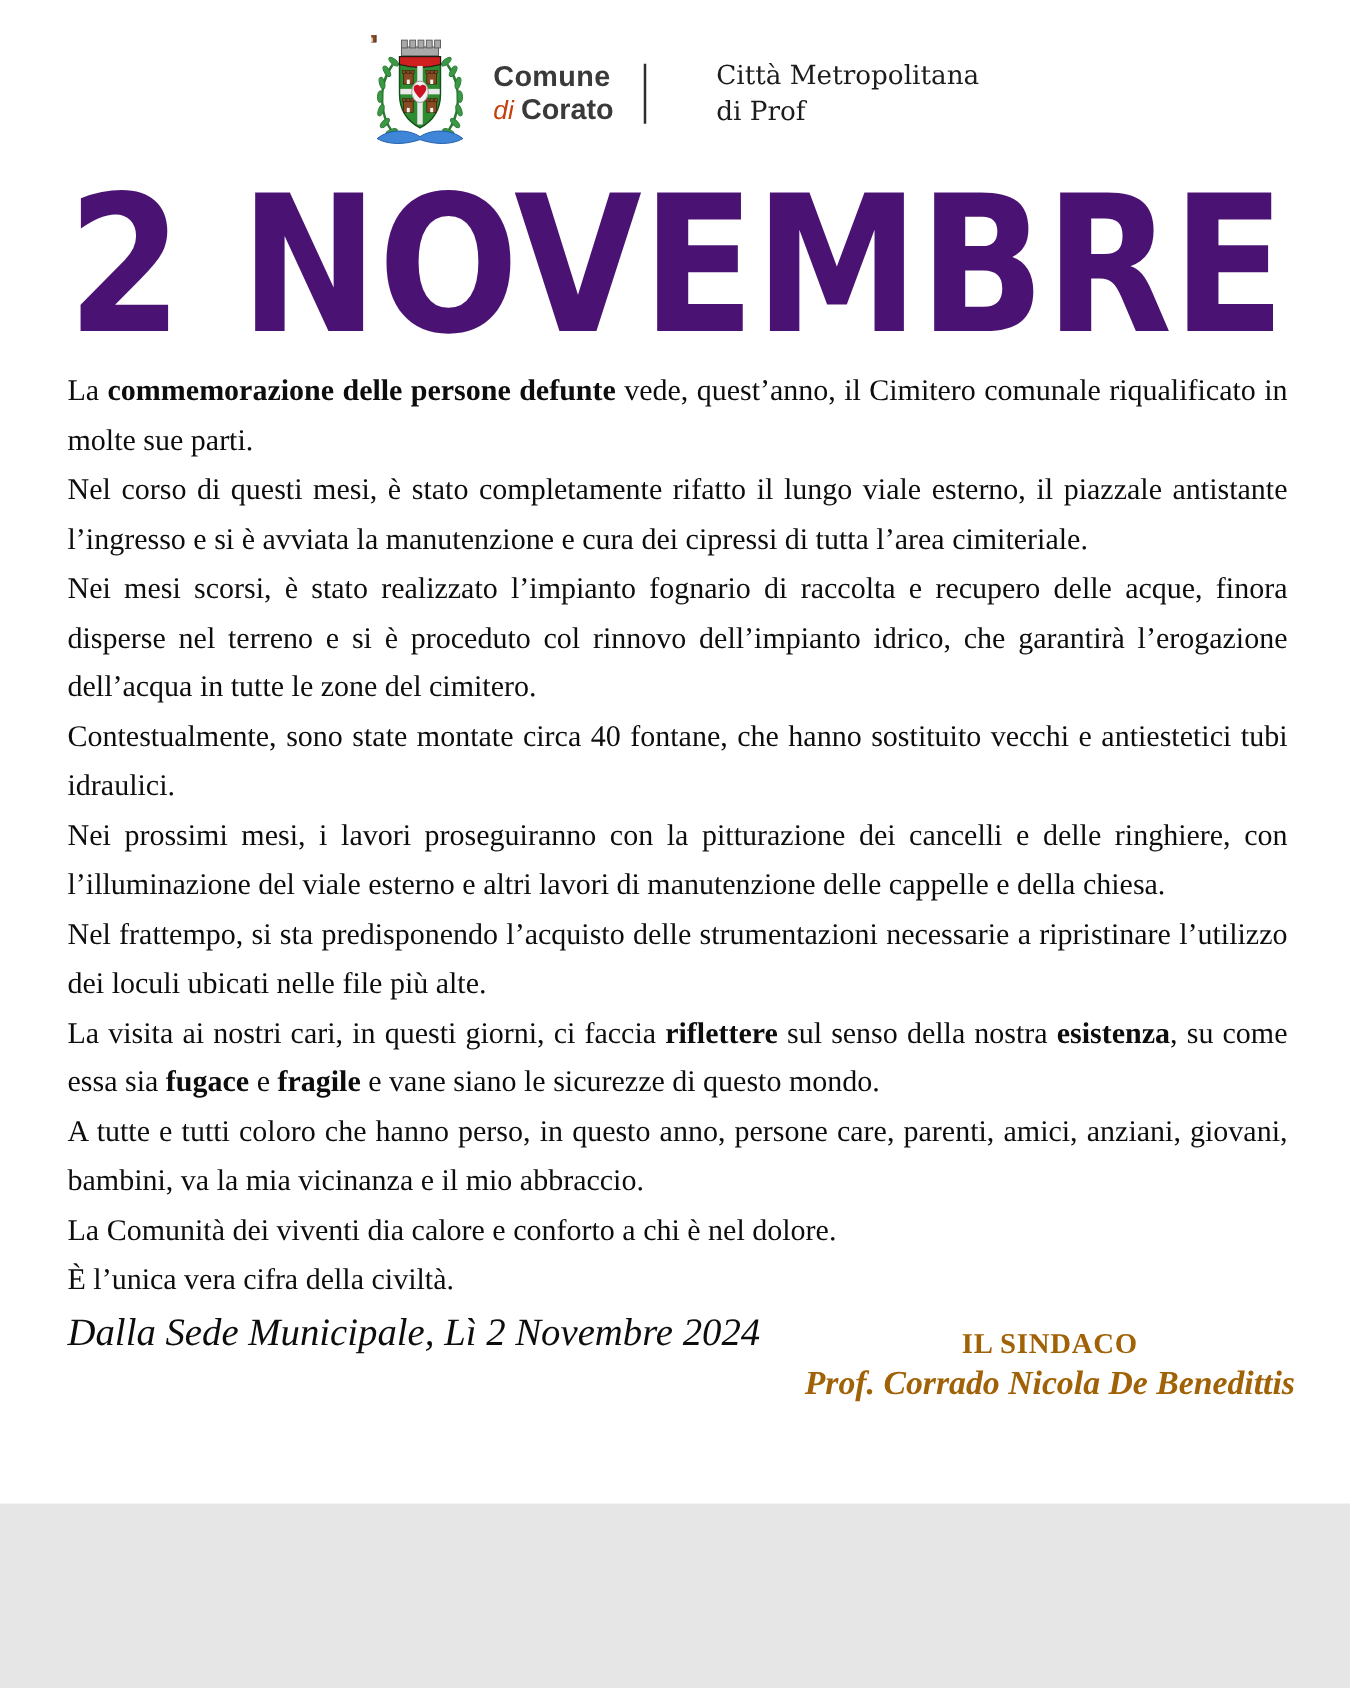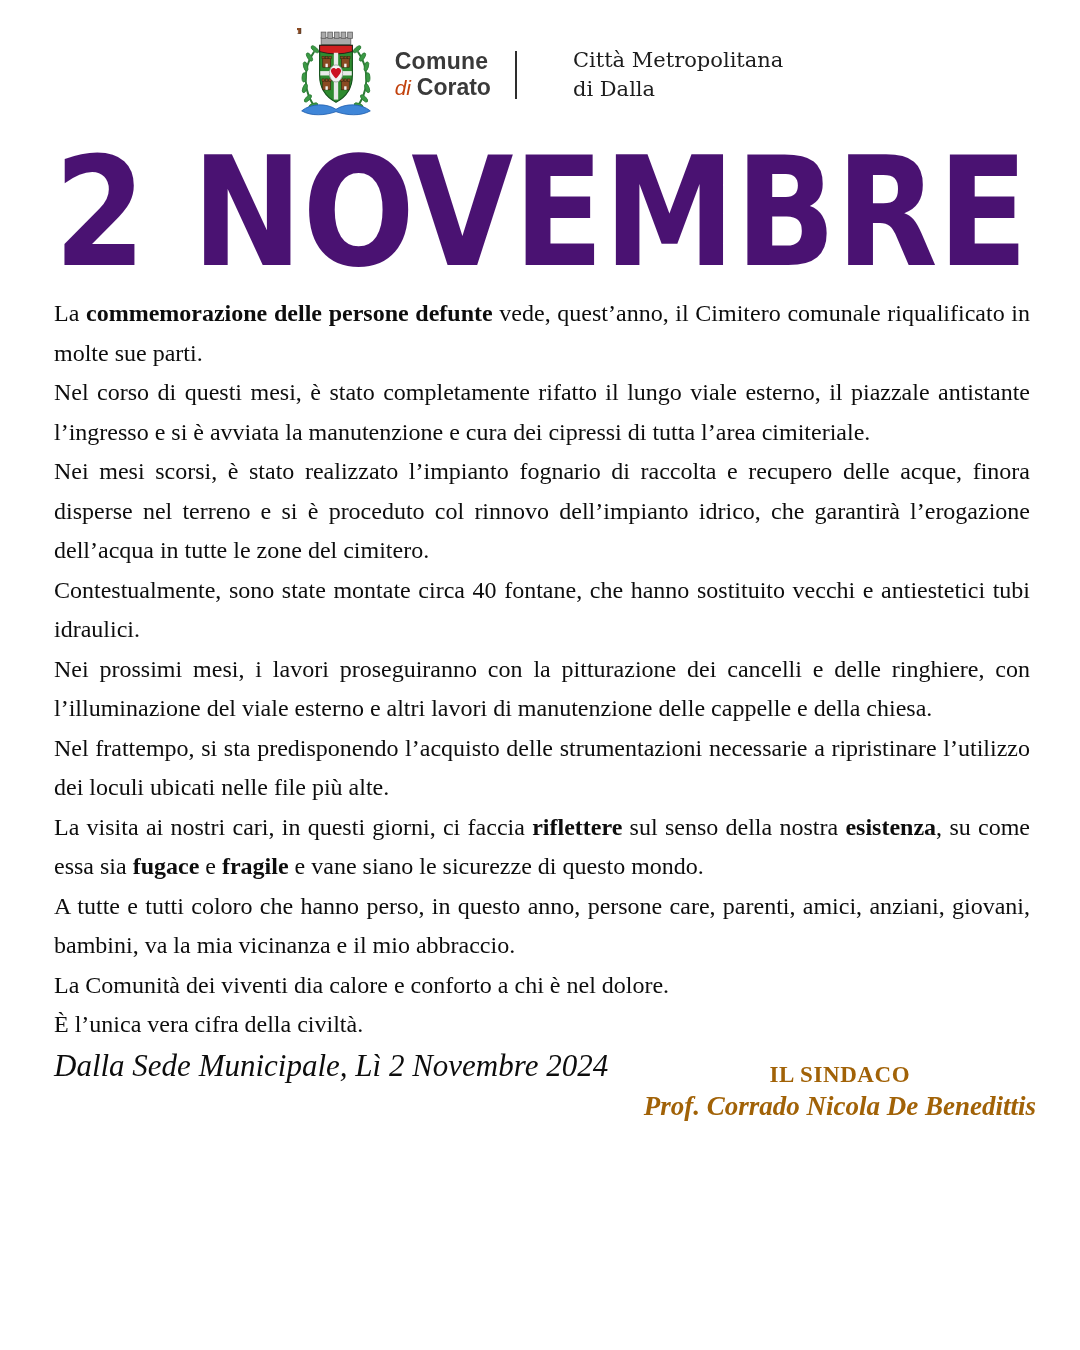--- a/index.html
+++ b/index.html
@@ -1,17 +1,17 @@
 <!DOCTYPE html>
 <html><head>
 <meta charset="utf-8">
 <style>
   html,body {margin:0; padding:0; background:#e6e6e6;}
   .page {
-    width:1080px; height:1350px; margin:0 auto; background:#ffffff;
+    width:1080px; height:1203px; margin:0 auto; background:#ffffff;
     position:relative; overflow:hidden;
     font-family:"Liberation Serif", serif; color:#0d0d0d;
   }
 
   
   .header {display:flex; justify-content:center; align-items:center; gap:20px; padding-top:28px;}
   .crest {width:78px; height:94px; flex:0 0 auto;}
   .org {font-family:"Liberation Sans", sans-serif; color:#3a3a3a; line-height:1.12; text-align:left;}
   .org-l1 {font-weight:700; font-size:23px; letter-spacing:0.3px;}
   .org-l2 {font-size:23px;}
@@ -100,21 +100,21 @@
 
     <div class="org">
       <div class="org-l1">Comune</div>
       <div class="org-l2"><span class="org-di">di </span><span class="org-name">Corato</span></div>
     </div>
 
     <div class="vdiv"></div>
 
     <div class="affil">
       <div>Città Metropolitana</div>
-      <div>di Dalla</div>
+      <div>di Prof</div>
     </div>
   </div>
 
   <div class="title-wrap">
     <svg class="title-svg" viewBox="0 0 974 118" preserveAspectRatio="none">
       <text x="0" y="113" font-size="152" textLength="974" lengthAdjust="spacingAndGlyphs" fill="#4a1272">2 NOVEMBRE</text>
     </svg>
   </div>
 
   <div class="body-text">

